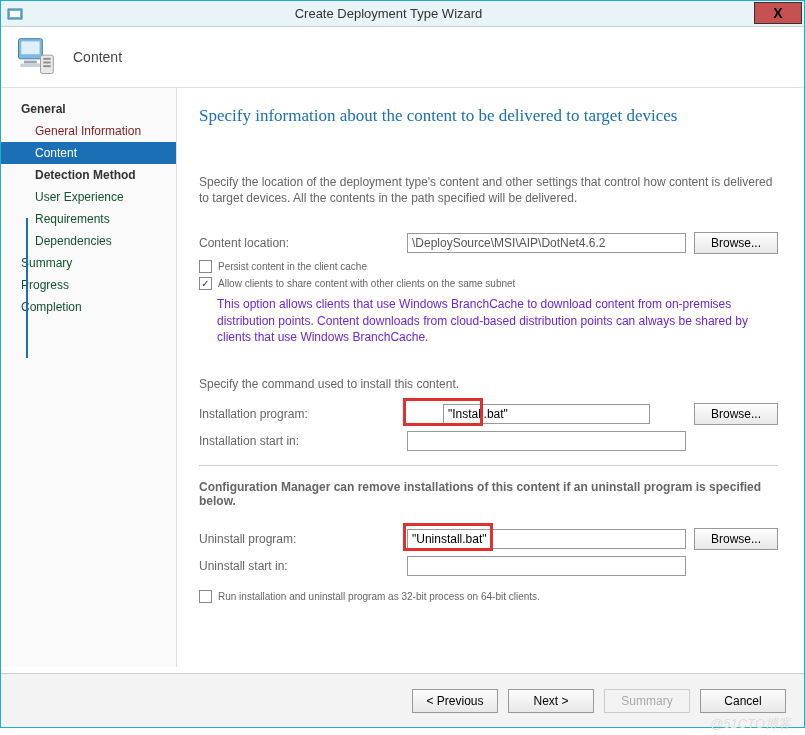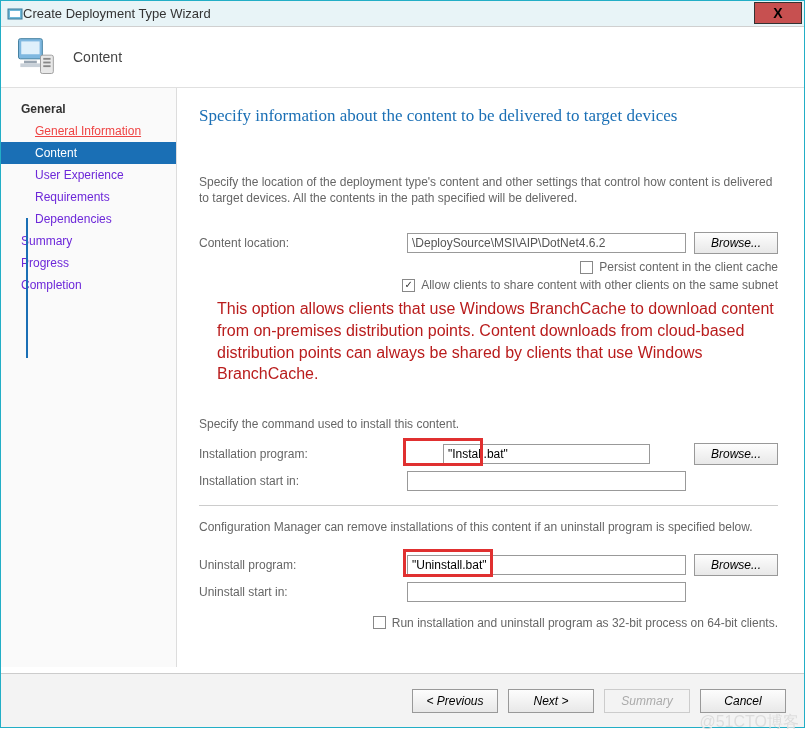--- a/index.html
+++ b/index.html
@@ -27,21 +27,21 @@
       align-items: center;
       position: relative;
     }
     .titlebar-icon {
       width: 16px;
       height: 16px;
       margin-left: 6px;
     }
     .titlebar-text {
       flex: 1;
-      text-align: left;
+      text-align: center;
       font-size: 13px;
       color: #333;
     }
     .close-btn {
       width: 48px;
       height: 22px;
       background: #c75050;
       border: 1px solid #333;
       color: #000;
       font-size: 14px;
@@ -77,26 +77,26 @@
     }
     .sidebar {
       width: 176px;
       background: #fafafa;
       border-right: 1px solid #ddd;
       padding-top: 10px;
     }
     .sidebar-item {
       padding: 4px 0 4px 20px;
       font-size: 12px;
-      color: #6d28d9;
+      color: #14532d;
       cursor: pointer;
     }
     .sidebar-item.level1 { padding-left: 20px; }
     .sidebar-item.level2 { padding-left: 34px; }
-    .sidebar-item.link { color: #ef4444; text-decoration: underline; }
+    .sidebar-item.link { color: #7f1d1d; }
     .sidebar-item.bold { font-weight: bold; color: #333; text-decoration: none;}
     .sidebar-item.selected {
       background: #1a6fb5;
       color: #fff;
       text-decoration: none;
       font-weight: normal;
     }
     .sidebar-divider {
       width: 2px;
       background: #1a6fb5;
@@ -148,55 +148,53 @@
     }
     .btn {
       height: 22px;
       border: 1px solid #999;
       background: linear-gradient(#fdfdfd,#e8e8e8);
       font-size: 12px;
       padding: 0 0;
       min-width: 84px;
       cursor: pointer;
       text-align: center;
-      font-style: italic;
     }
     .btn.disabled {
       color: #aaa;
       border-color: #ccc;
       background: #f3f3f3;
       cursor: default;
     }
     .checkbox-row {
       display: flex;
       align-items: center;
       gap: 6px;
-      font-size: 12px;
+      font-size: 10px;
       color: #666;
       margin: 4px 0;
-      justify-content: flex-end;
     }
     .checkbox-box {
       width: 13px;
       height: 13px;
       border: 1px solid #888;
       background: #fff;
       display: inline-flex;
       align-items: center;
       justify-content: center;
       font-size: 10px;
       line-height: 1;
     }
     .checkbox-box.checked::after {
       content: "✓";
       color: #333;
     }
     .note {
-      font-size: 16px;
-      color: #b91c1c;
+      font-size: 12px;
+      color: #6d28d9;
       line-height: 1.35;
       margin: 6px 0 32px 18px;
     }
     .section-label {
       font-size: 12px;
       color: #666;
       margin: 4px 0 12px 0;
     }
     .divider-line {
       border-top: 1px solid #ccc;
@@ -218,24 +216,25 @@
       display: flex;
       justify-content: flex-end;
       align-items: center;
       gap: 10px;
       padding-right: 18px;
     }
     .footer .btn { min-width: 86px; height: 24px; }
     .underline-first::first-letter { text-decoration: underline; }
     .watermark {
       position: absolute;
-      right: 6px;
+      right: 14px;
       bottom: 2px;
-      font-size: 16px;
+      font-size: 13px;
       color: #ddd;
+      font-style: italic;
       pointer-events: none;
     }
   </style>
 </head>
 <body>
 
 <div class="window">
 
   <div class="titlebar">
     <svg class="titlebar-icon" viewBox="0 0 16 16">
@@ -259,20 +258,21 @@
     </svg>
     <div class="header-title">Content</div>
   </div>
 
   <div class="body-area">
     <div class="sidebar sidebar-wrap">
       <div class="sidebar-divider"></div>
       <div class="sidebar-item level1 bold">General</div>
       <div class="sidebar-item level2 link">General Information</div>
       <div class="sidebar-item level2 selected">Content</div>
+      <div class="sidebar-item level2 bold">Detection Method</div>
       <div class="sidebar-item level2">User Experience</div>
       <div class="sidebar-item level2">Requirements</div>
       <div class="sidebar-item level2">Dependencies</div>
       <div class="sidebar-item level1">Summary</div>
       <div class="sidebar-item level1">Progress</div>
       <div class="sidebar-item level1">Completion</div>
     </div>
 
     <div class="content">
       <div class="page-title">Specify information about the content to be delivered to target devices</div>
@@ -306,21 +306,21 @@
       </div>
 
       <div class="form-row">
         <div class="form-label">Installation start in:</div>
         <input class="form-input" value="" style="">
         <span style="min-width:84px;"></span>
       </div>
 
       <div class="divider-line"></div>
 
-      <div class="section-label" style="margin-bottom:20px;">Configuration Manager can remove installations of this content if an uninstall program is specified below.</div>
+      <div class="section-label" style="margin-bottom:20px;font-weight:bold;">Configuration Manager can remove installations of this content if an uninstall program is specified below.</div>
 
       <div class="form-row" style="position:relative;">
         <div class="form-label">Uninstall program:</div>
         <input class="form-input" value="&quot;Uninstall.bat&quot;" style="">
         <button class="btn"><span>Browse...</span></button>
         <div class="highlight-box" style="left:204px; top:-5px; width:90px; height:28px;"></div>
       </div>
 
       <div class="form-row">
         <div class="form-label">Uninstall start in:</div>

